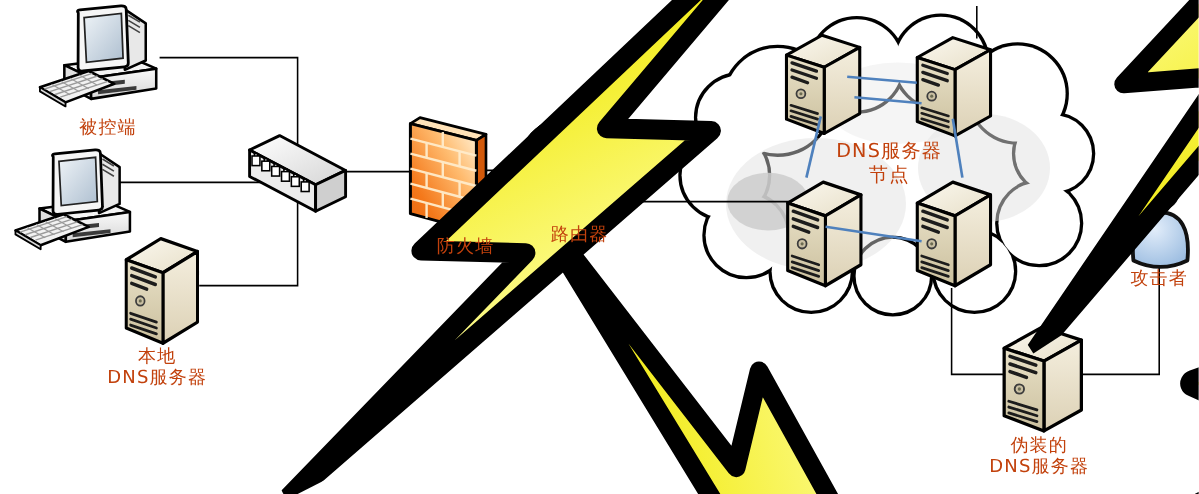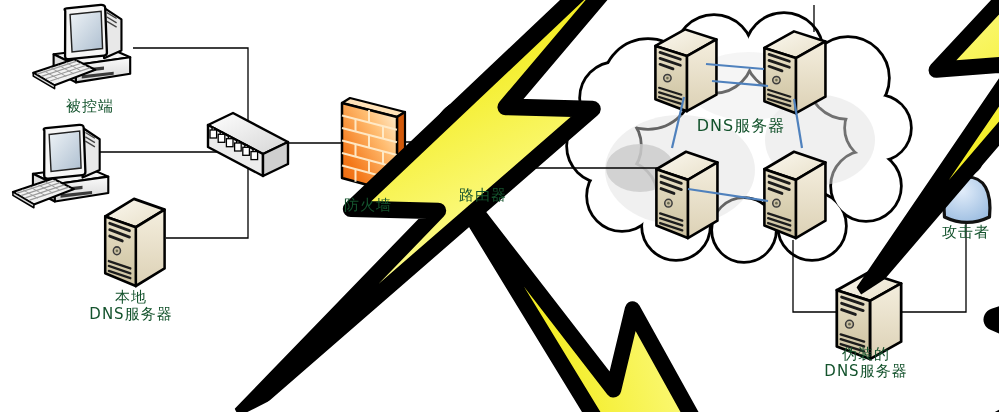--- a/index.html
+++ b/index.html
@@ -1,19 +1,19 @@
 <!DOCTYPE html>
 <html><head>
 <meta charset="utf-8">
 <style>
   html,body{margin:0;padding:0;background:#fff;}
   .canvas{position:relative;width:999px;height:412px;background:#fff;overflow:hidden;
           font-family:"DejaVu Sans",sans-serif;}
   .canvas svg{position:absolute;left:0;top:0;}
-  .lbl{position:absolute;transform:translateX(-50%);text-align:center;color:#14532d;
+  .lbl{position:absolute;transform:translateX(-50%);text-align:center;color:#c2410c;
        font:15px/17px "DejaVu Sans",sans-serif;letter-spacing:1px;white-space:nowrap;}
   .lbl.big{font-size:16px;line-height:20px;}
 </style>
 </head>
 <body>
 
 <div class="canvas">
 <svg width="999" height="412" viewBox="0 0 999 412">
   <defs>
     <linearGradient id="gSrvFront" x1="0" y1="0" x2="0" y2="1">
@@ -217,23 +217,24 @@
     <use href="#sym-bolt" transform="translate(796,123) rotate(153) scale(0.65) translate(-30,-13)"></use>
     <use href="#sym-bolt" transform="translate(741,196) rotate(-5) scale(0.9) translate(-30,-13)"></use>
   </g>
 </svg>
 
   <div class="lbl" style="left:90px;top:98px">被控端</div>
   <div class="lbl" style="left:131px;top:289px">
     <div>本地</div>
     <div>DNS服务器</div>
   </div>
-  <div class="lbl" style="left:368px;top:197px">防火墙</div>
+  <div class="lbl" style="left:388px;top:197px">防火墙</div>
   <div class="lbl" style="left:483px;top:187px">路由器</div>
   <div class="lbl big" style="left:741px;top:116px">
     <div>DNS服务器</div>
+    <div>节点</div>
   </div>
   <div class="lbl" style="left:966px;top:224px">攻击者</div>
-  <div class="lbl" style="left:866px;top:346px">
+  <div class="lbl" style="left:866px;top:363px">
     <div>伪装的</div>
     <div>DNS服务器</div>
   </div>
 </div>
 
 </body></html>

